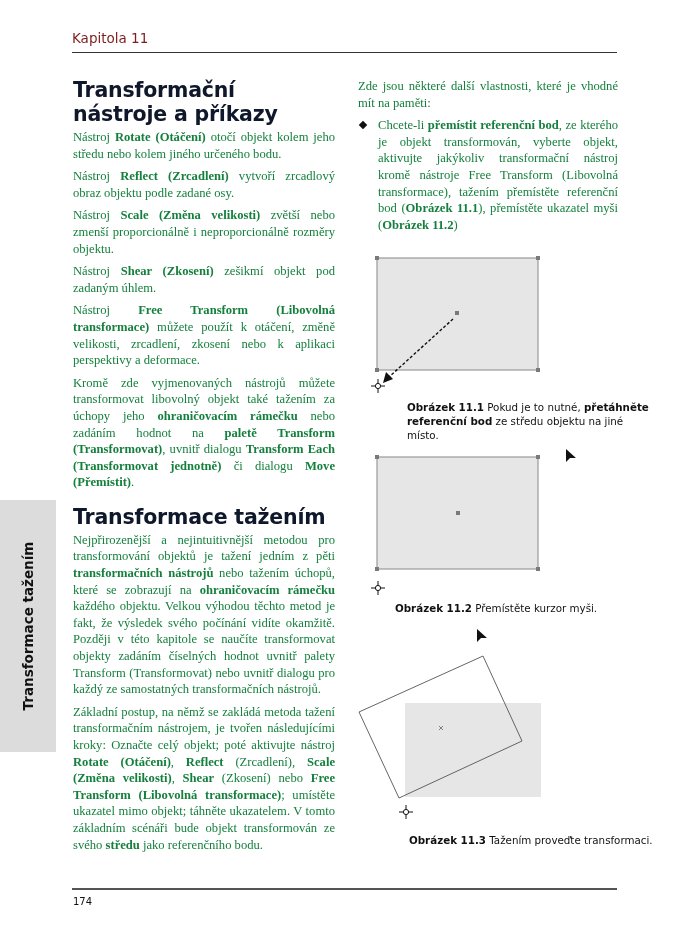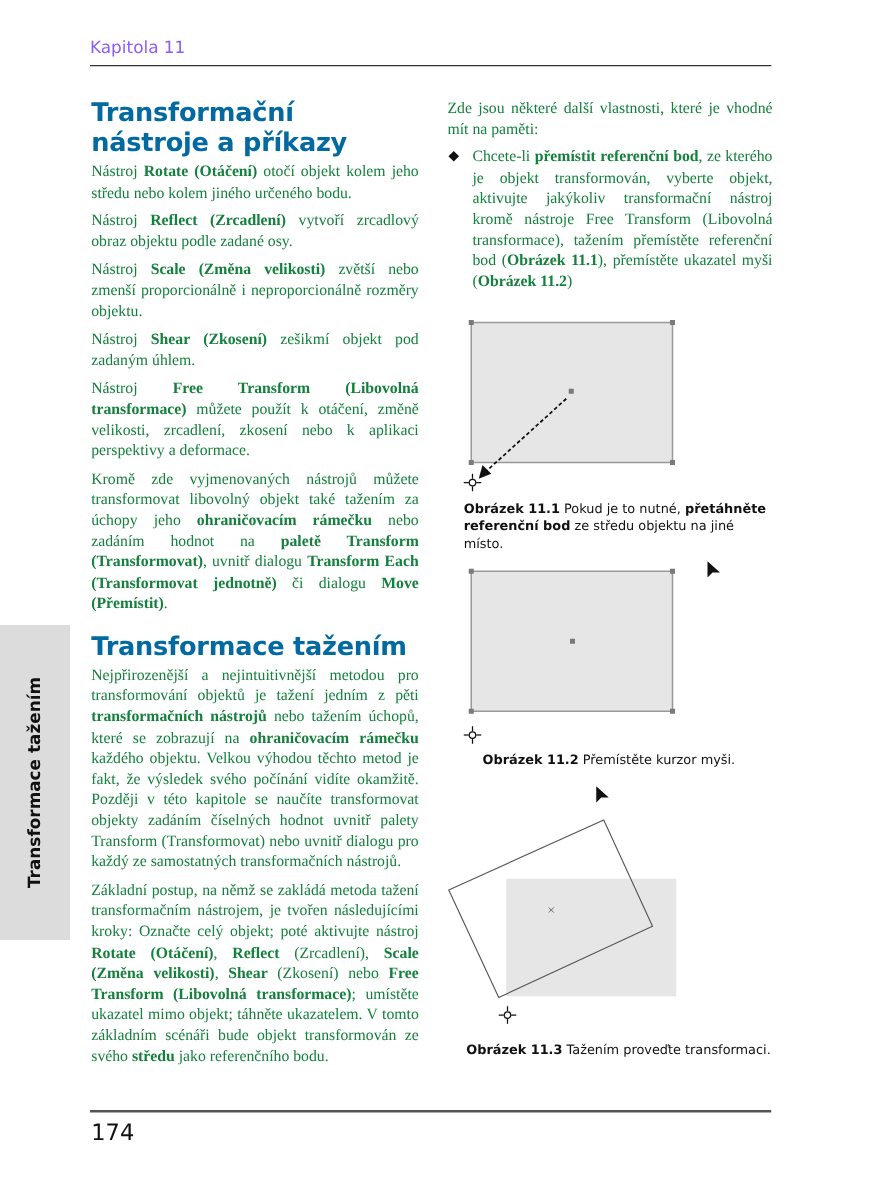--- a/index.html
+++ b/index.html
@@ -1,33 +1,33 @@
 <!DOCTYPE html>
 <html><head>
 <meta charset="utf-8">
 <style>
   html, body { margin: 0; padding: 0; }
   body { width: 700px; height: 944px; background: #ffffff; position: relative; overflow: hidden; color: #111; }
   .header { position: absolute; left: 72px; top: 28px; width: 545px; height: 24px; border-bottom: 1.5px solid #333; }
-  .header-title { position: absolute; left: 0; top: 2px; font-family: "DejaVu Sans", sans-serif; font-size: 13.5px; color: #8b5cf6; }
+  .header-title { position: absolute; left: 0; top: 2px; font-family: "DejaVu Sans", sans-serif; font-size: 13.5px; color: #7f1d1d; }
   .side-tab { position: absolute; left: 0; top: 500px; width: 56px; height: 252px; background: #dcdcdc; }
   .side-tab-label { position: absolute; left: 28px; top: 126px; transform: translate(-50%, -50%) rotate(-90deg); white-space: nowrap; font-family: "DejaVu Sans", sans-serif; font-weight: bold; font-size: 13.5px; color: #111; }
   .col-left { position: absolute; left: 73px; top: 78px; width: 262px; }
   .col-right { position: absolute; left: 358px; top: 78px; width: 260px; }
-  h1 { font-family: "DejaVu Sans", sans-serif; font-weight: bold; font-size: 20.5px; line-height: 24px; margin: 0 0 3px 0; color: #0369a1; letter-spacing: -0.2px; }
+  h1 { font-family: "DejaVu Sans", sans-serif; font-weight: bold; font-size: 20.5px; line-height: 24px; margin: 0 0 3px 0; color: #0f172a; letter-spacing: -0.2px; }
   h1.second { margin-top: 14px; }
   p { font-family: "Liberation Serif", "DejaVu Serif", serif; font-size: 12.6px; line-height: 16.6px; margin: 0 0 6px 0; text-align: justify; color: #15803d; hyphens: manual; }
   p b { font-weight: bold; }
   .bullet { position: relative; padding-left: 20px; }
   .bullet-dot { position: absolute; left: 2px; top: 5px; width: 6px; height: 6px; background: #111; transform: rotate(45deg); }
   .fig { position: absolute; }
-  .caption { position: absolute; font-family: "DejaVu Sans", sans-serif; font-size: 10.3px; line-height: 14px; color: #111; }
+  .caption { position: absolute; font-family: "DejaVu Sans", sans-serif; font-size: 10.3px; line-height: 14px; color: #111; margin-left: 36px; }
   .caption b { font-weight: bold; }
   .footer-line { position: absolute; left: 72px; top: 888px; width: 545px; height: 0; border-top: 2px solid #555; }
-  .page-num { position: absolute; left: 73px; top: 896px; font-family: "DejaVu Sans", sans-serif; font-size: 18px; color: #111; }
+  .page-num { position: absolute; left: 73px; top: 896px; font-family: "DejaVu Sans", sans-serif; font-size: 10px; color: #111; }
 </style>
 </head>
 <body>
 
 <div class="header">
   <span class="header-title">Kapitola 11</span>
 </div>
 
 <div class="side-tab">
   <span class="side-tab-label">Transformace tažením</span>
@@ -90,21 +90,21 @@
   </g>
   <polygon points="566,449 566,462 570,458 576,458" fill="#111"></polygon>
   <g stroke="#111" stroke-width="1" fill="none">
     <circle cx="378" cy="588" r="2.6"></circle>
     <line x1="378" y1="581" x2="378" y2="585"></line>
       <line x1="378" y1="591" x2="378" y2="595"></line>
     <line x1="371" y1="588" x2="375" y2="588"></line>
       <line x1="381" y1="588" x2="385" y2="588"></line>
   </g>
 </svg>
-<div class="caption" style="left:386px;top:601px;width:250px;"><b>Obrázek 11.2</b> Přemístěte kurzor myši.</div>
+<div class="caption" style="left:359px;top:601px;width:250px;"><b>Obrázek 11.2</b> Přemístěte kurzor myši.</div>
 
 <svg class="fig" style="left:355px;top:625px;" width="200" height="200" viewBox="355 625 200 200">
   <rect x="405" y="703" width="136" height="94" fill="#e6e6e6"></rect>
   <polygon points="359,712 483,656 522,741 399,798" fill="none" stroke="#555" stroke-width="0.9"></polygon>
   <g stroke="#666" stroke-width="0.8">
     <line x1="439" y1="726" x2="443" y2="730"></line>
       <line x1="443" y1="726" x2="439" y2="730"></line>
   </g>
   <polygon points="477,629 477,642 481,638 487,638" fill="#111"></polygon>
   <g stroke="#111" stroke-width="1" fill="none">

